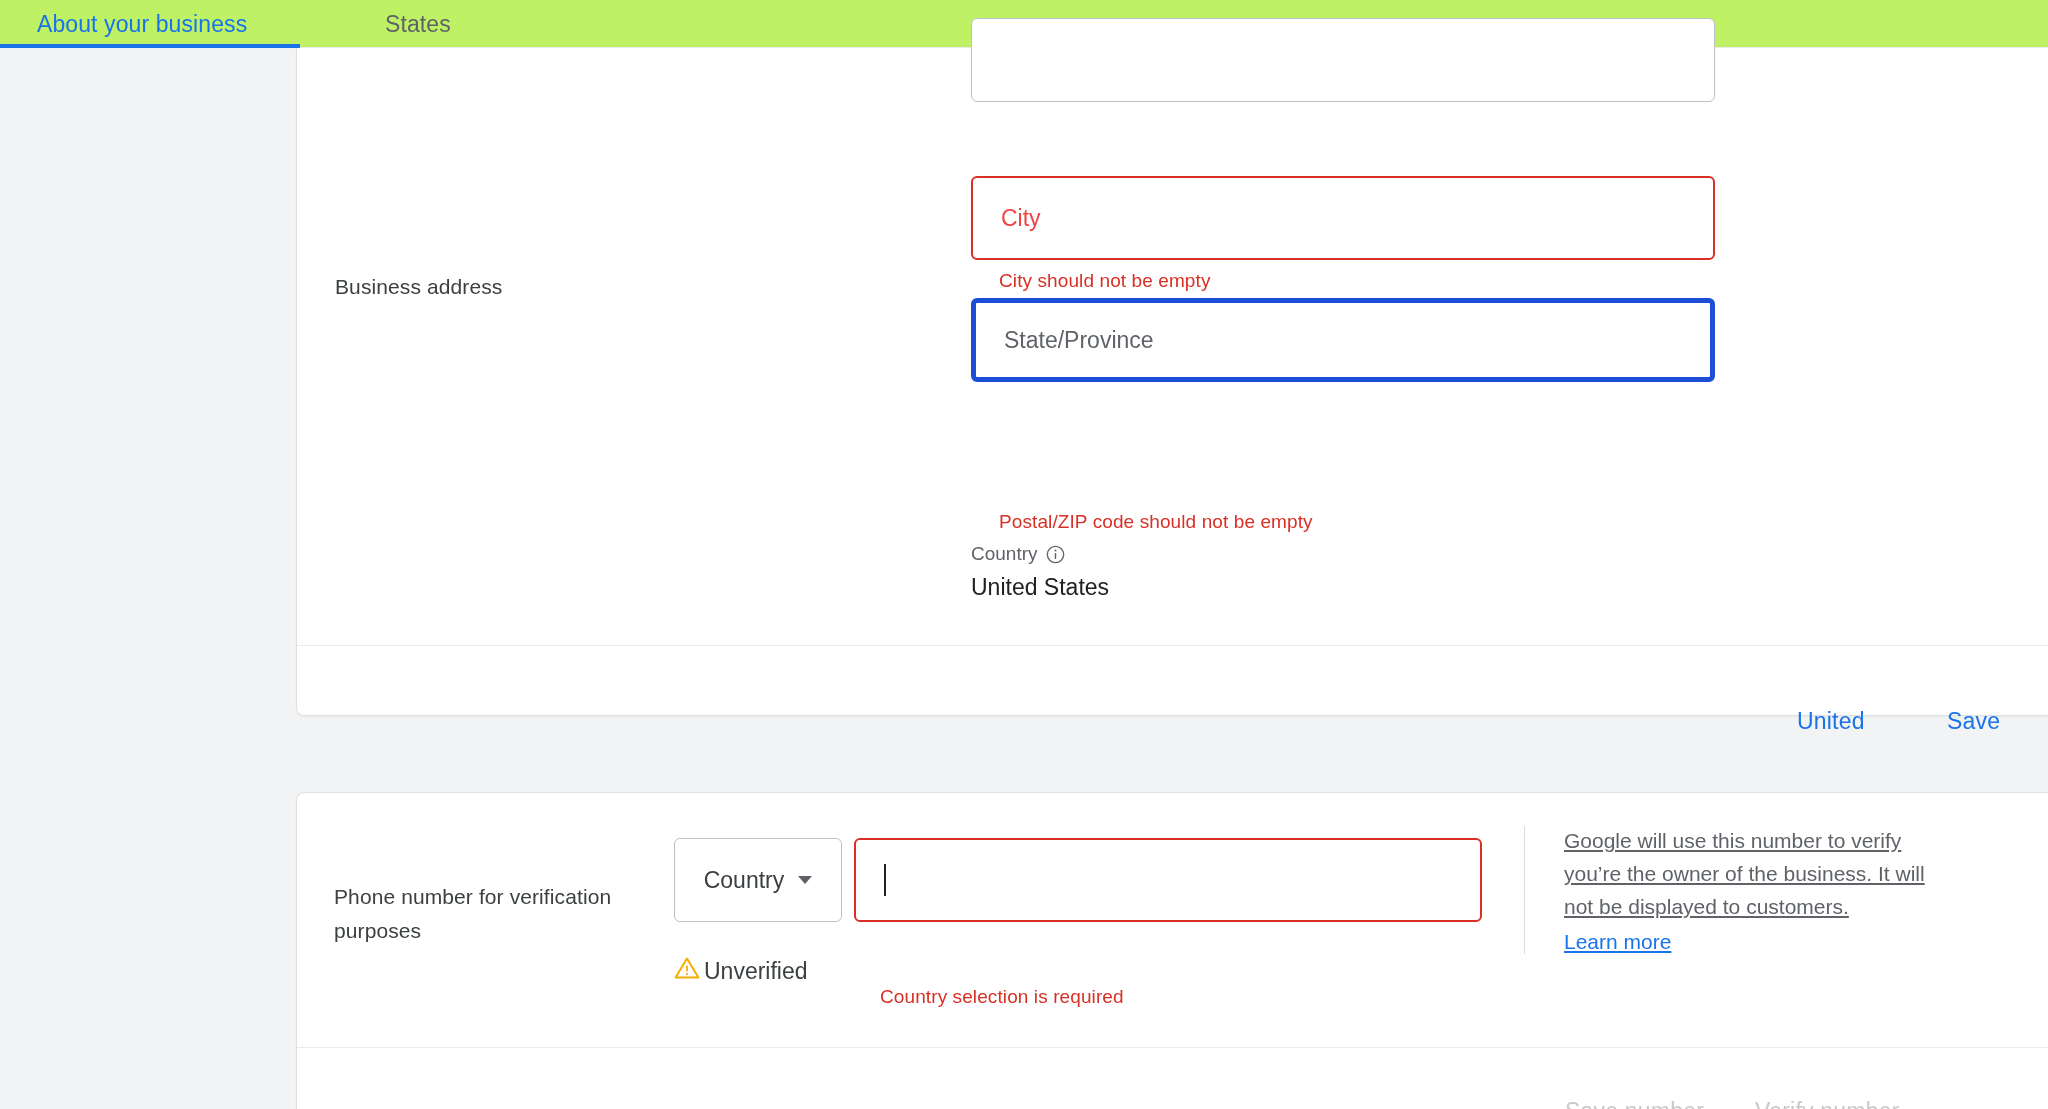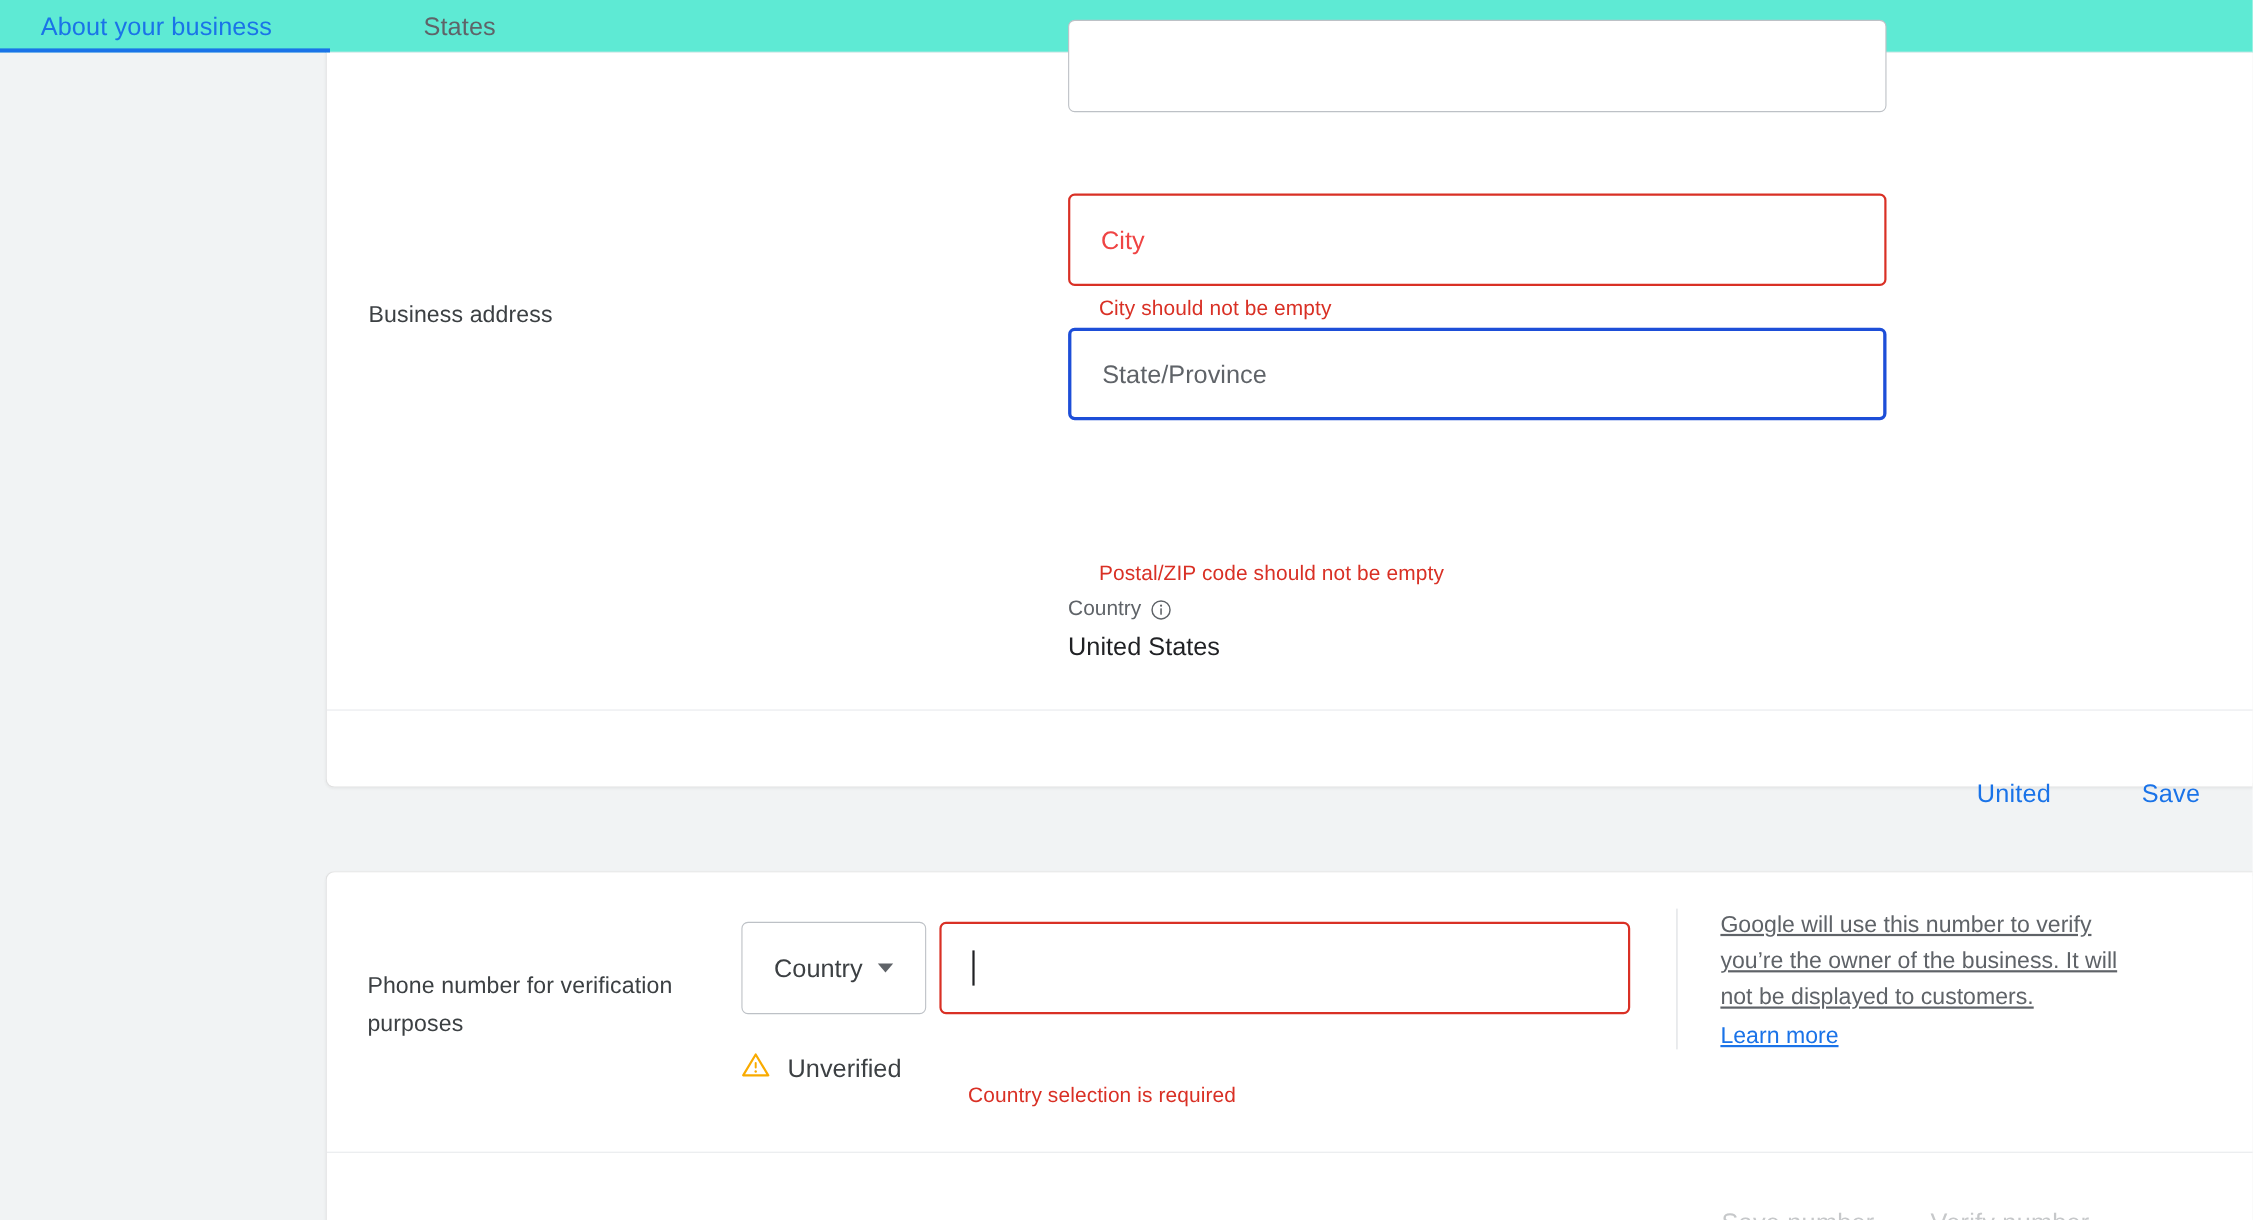--- a/index.html
+++ b/index.html
@@ -14,21 +14,21 @@
     font-family: "Liberation Sans", sans-serif;
     background: #ffffff;
     color: #202124;
     -webkit-font-smoothing: antialiased;
   }
 
   
   .tabbar {
     position: relative;
     height: 48px;
-    background: #5eead4;
+    background: #bef264;
     display: flex;
     align-items: center;
   }
   .tab {
     height: 48px;
     display: flex;
     align-items: center;
     font-size: 23px;
     letter-spacing: .1px;
     cursor: pointer;
@@ -107,21 +107,21 @@
     line-height: 34px;
     letter-spacing: .1px;
   }
 
   
   .field {
     position: absolute;
     left: 674px;
     width: 744px;
     height: 84px;
-    border: 3px solid #1d4ed8;
+    border: 5px solid #1d4ed8;
     border-radius: 6px;
     background: #fff;
     display: flex;
     align-items: center;
     padding: 0 28px;
     font-size: 23px;
     color: #5f6368;
     cursor: text;
   }
   .field.error {
@@ -227,21 +227,21 @@
     animation: blink 1.06s steps(1) infinite;
   }
   @keyframes blink { 0%,49% {opacity:1;} 50%,100% {opacity:0;} }
 
   .unverified {
     position: absolute;
     left: 674px;
     top: 908px;
     display: flex;
     align-items: center;
-    gap: 16px;
+    gap: 4px;
     font-size: 23px;
     color: #3c4043;
   }
 
   .help-sep {
     position: absolute;
     left: 1524px;
     top: 778px;
     width: 1px;
     height: 128px;

